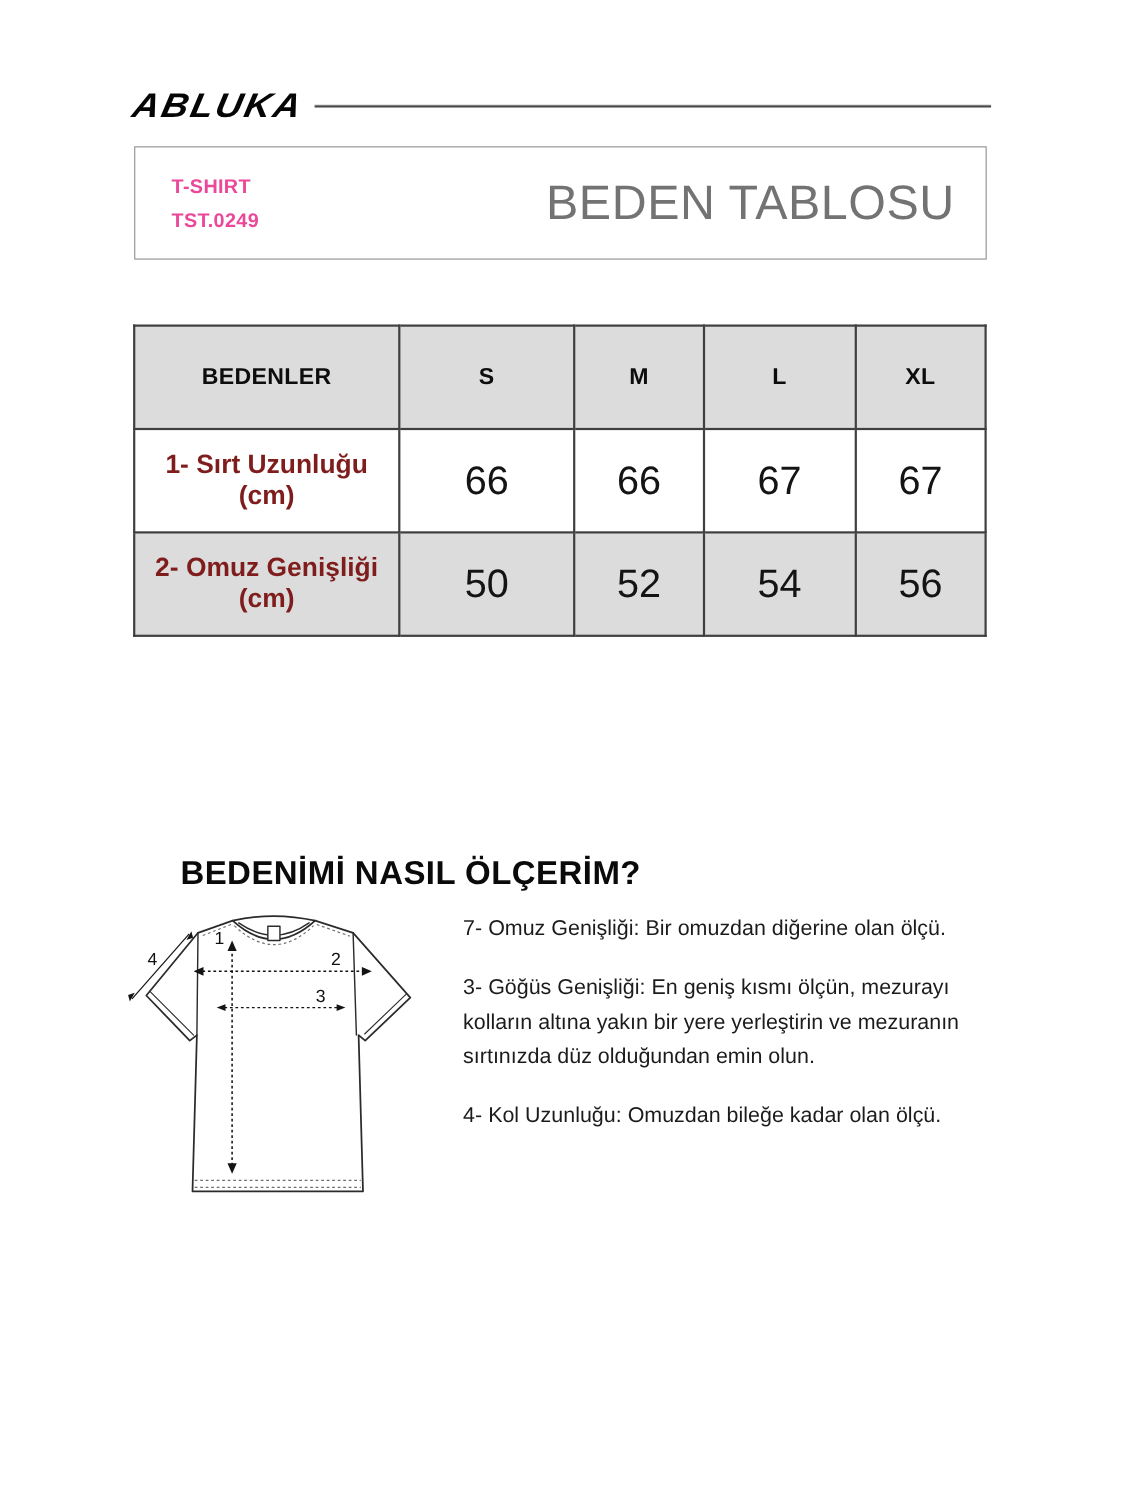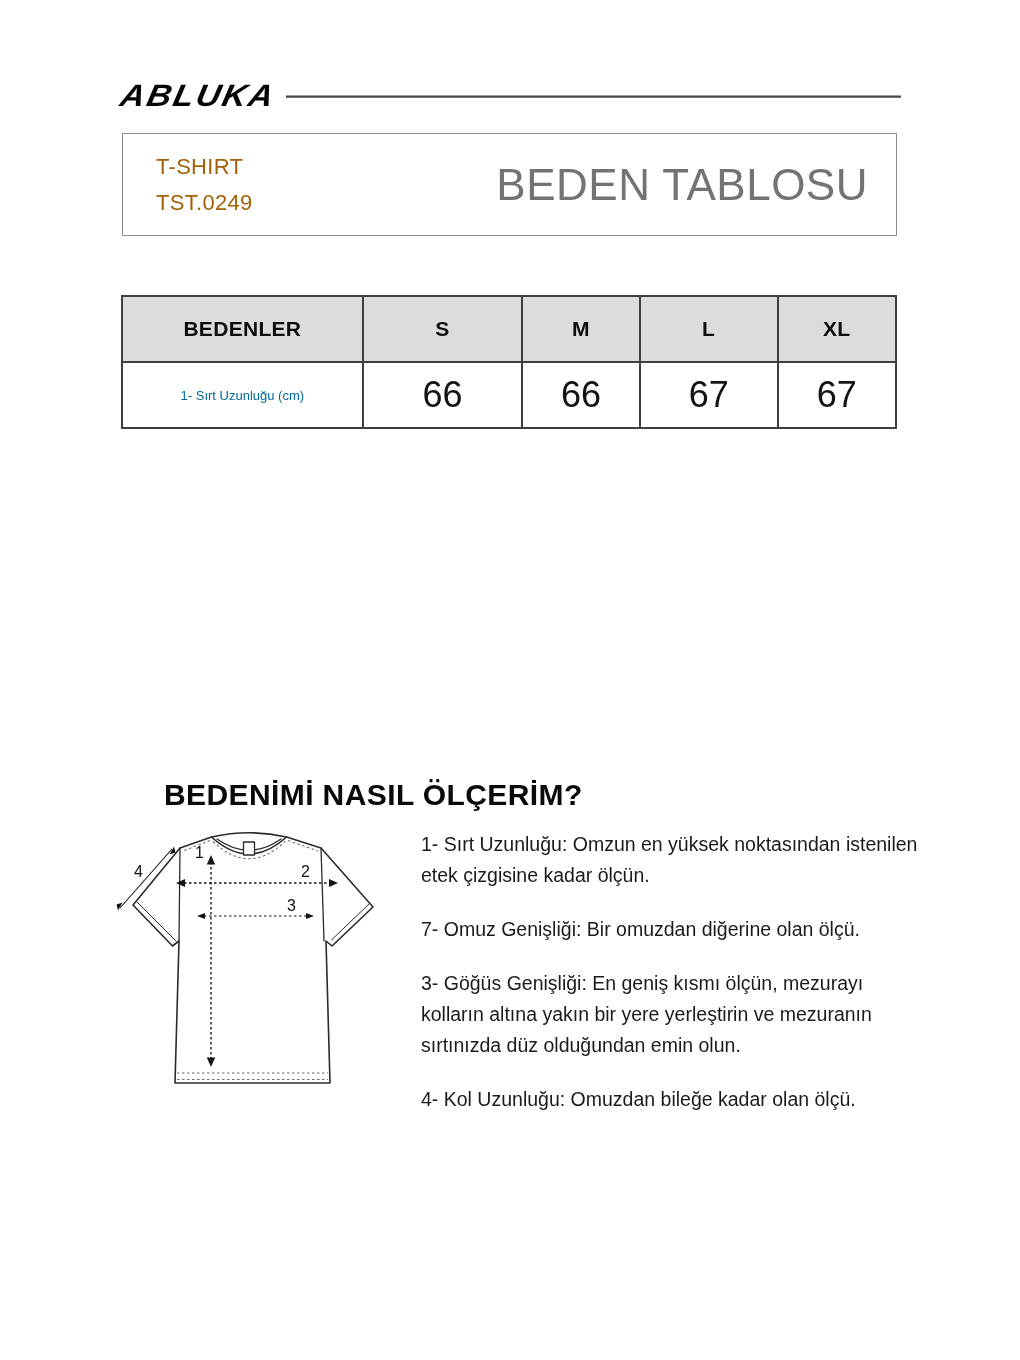--- a/index.html
+++ b/index.html
@@ -10,31 +10,31 @@
   
   .brand-row { position:absolute; left:121px; top:80px; width:780px; height:32px; display:flex; align-items:center; }
   .logo { font-size:31px; font-weight:900; font-style:italic; letter-spacing:2px; color:#050505;
           transform:skewX(-12deg) scaleX(1.08); transform-origin:left center; white-space:nowrap; }
   .brand-rule { flex:1; height:3px; margin-left:22px; background:linear-gradient(to bottom,#c9c9c9,#3c3c3c 55%,#9b9b9b); }
 
   
   .header-box { position:absolute; left:122px; top:133px; width:775px; height:103px;
                 border:1px solid #8e8e8e; display:flex; align-items:center; justify-content:space-between; }
   .product-meta { padding-left:33px; display:flex; flex-direction:column; gap:10px; }
-  .product-type, .product-code { font-size:22px; font-weight:400; color:#a16207; letter-spacing:0.3px; }
+  .product-type, .product-code { font-size:18px; font-weight:700; color:#ec4899; letter-spacing:0.3px; }
   .sheet-title { padding-right:28px; font-size:44px; font-weight:500; color:#737373; letter-spacing:0.5px; white-space:nowrap; }
 
   
   table.size-table { position:absolute; left:121px; top:295px; width:776px; border-collapse:collapse;
                      table-layout:fixed; }
-  table.size-table td, table.size-table th { border:2px solid #3f3f3f; height:66px; text-align:center; vertical-align:middle; }
+  table.size-table td, table.size-table th { border:2px solid #3f3f3f; height:94px; text-align:center; vertical-align:middle; }
   .cell-gray { background:#dcdcdc; }
   .cell-white { background:#ffffff; }
   th.col-head { font-size:21px; font-weight:700; color:#0d0d0d; letter-spacing:0.3px; }
-  td.row-label { font-size:13px; font-weight:400; color:#0369a1; }
+  td.row-label { font-size:24px; font-weight:700; color:#7f1d1d; }
   td.val { font-size:36px; font-weight:400; color:#141414; }
 
   
   .measure-heading { position:absolute; left:120px; top:778px; font-size:30px; font-weight:800;
                      letter-spacing:0.4px; color:#0a0a0a;margin-left:44px; }
   .diagram { position:absolute; left:108px; top:818px; }
   .instructions { position:absolute; left:421px; top:829px; width:500px; }
   .instructions p { font-size:19.5px; line-height:31px; margin:0 0 23px 0; color:#1b1b1b; }
 </style>
 </head>
@@ -70,20 +70,27 @@
       <th class="col-head cell-gray">M</th>
       <th class="col-head cell-gray">L</th>
       <th class="col-head cell-gray">XL</th>
     </tr>
     <tr>
       <td class="row-label cell-white">1- Sırt Uzunluğu (cm)</td>
       <td class="val cell-white">66</td>
       <td class="val cell-white">66</td>
       <td class="val cell-white">67</td>
       <td class="val cell-white">67</td>
+    </tr>
+    <tr>
+      <td class="row-label cell-gray">2- Omuz Genişliği (cm)</td>
+      <td class="val cell-gray">50</td>
+      <td class="val cell-gray">52</td>
+      <td class="val cell-gray">54</td>
+      <td class="val cell-gray">56</td>
     </tr>
     </tbody>
   </table>
 
   <div class="measure-heading">BEDENİMİ NASIL ÖLÇERİM?</div>
 
   <svg class="diagram" width="292" height="282" viewBox="108 818 292 282" xmlns="http://www.w3.org/2000/svg">
     <g fill="none" stroke="#2b2b2b" stroke-width="1.6" stroke-linejoin="round" stroke-linecap="round">
 
       <path fill="#ffffff" d="M211.5,837 Q249,828.5 286.5,837 L321,848 L373,907 L332,946 L326,941 L330,1083 L175,1083 L179,941 L172.5,946 L133,905 L180,848 Z"></path>
@@ -128,19 +135,18 @@
 
     <g font-family="Liberation Sans, sans-serif" font-size="16" font-weight="500" fill="#111111">
       <text x="204" y="858" text-anchor="end">1</text>
       <text x="301" y="877">2</text>
       <text x="287" y="911">3</text>
       <text x="134" y="877">4</text>
     </g>
   </svg>
 
   <div class="instructions">
-    <p>1- Sırt Uzunluğu: Omzun en yüksek noktasından istenilen etek çizgisine kadar ölçün.</p>
     <p>7- Omuz Genişliği: Bir omuzdan diğerine olan ölçü.</p>
     <p>3- Göğüs Genişliği: En geniş kısmı ölçün, mezurayı kolların altına yakın bir yere yerleştirin ve mezuranın sırtınızda düz olduğundan emin olun.</p>
     <p>4- Kol Uzunluğu: Omuzdan bileğe kadar olan ölçü.</p>
   </div>
 
 </div>
 
 </body></html>

